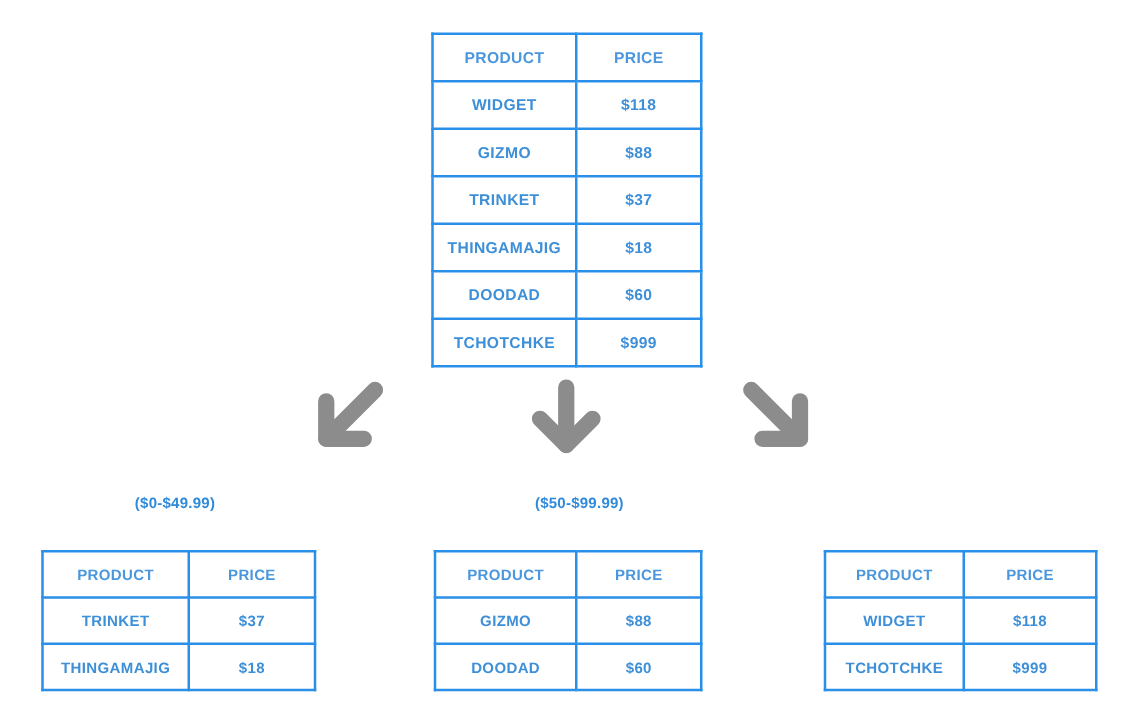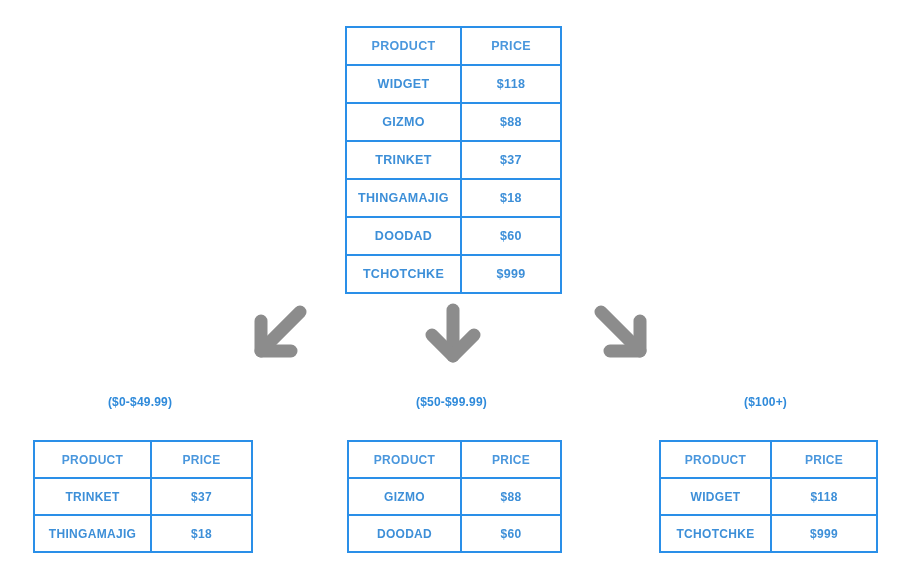--- a/index.html
+++ b/index.html
@@ -89,21 +89,21 @@
   .bucket-label {
     position: absolute;
     color: #2f8ada;
     font-weight: bold;
     font-size: 12px;
     letter-spacing: 0.2px;
     white-space: nowrap;
     text-align: center;
   }
   #bucket-label-0 { left: 33px; top: 395px; width: 214px; }
-  #bucket-label-1 { left: 347px; top: 395px; width: 209px; }
+  #bucket-label-1 { left: 359px; top: 395px; width: 209px; }
   #bucket-label-2 { left: 659px; top: 395px; width: 213px; }
 
   
   .arrow {
     position: absolute;
   }
   #arrow-left  { left: 243px; top: 300px; }
   #arrow-down  { left: 418px; top: 300px; }
   #arrow-right { left: 588px; top: 300px; }
 </style>
@@ -161,21 +161,20 @@
 
   <svg class="arrow" id="arrow-right" width="70" height="70" viewBox="0 0 70 70">
     <g stroke="#8c8c8c" stroke-width="13" stroke-linecap="round" stroke-linejoin="round" fill="none">
       <line x1="13" y1="12" x2="52" y2="51"></line>
       <polyline points="52,21 52,51 22,51"></polyline>
     </g>
   </svg>
 
   <div class="bucket-label" id="bucket-label-0">($0-$49.99)</div>
   <div class="bucket-label" id="bucket-label-1">($50-$99.99)</div>
-  <div class="bucket-label" id="bucket-label-2">($100+)</div>
 
   <table class="tbl tbl-bottom" id="bucket-table-0">
     <tbody>
       <tr>
         <td class="hdr c-name">PRODUCT</td>
         <td class="hdr c-price">PRICE</td>
       </tr>
       <tr>
         <td class="c-name">TRINKET</td>
         <td class="c-price">$37</td>

